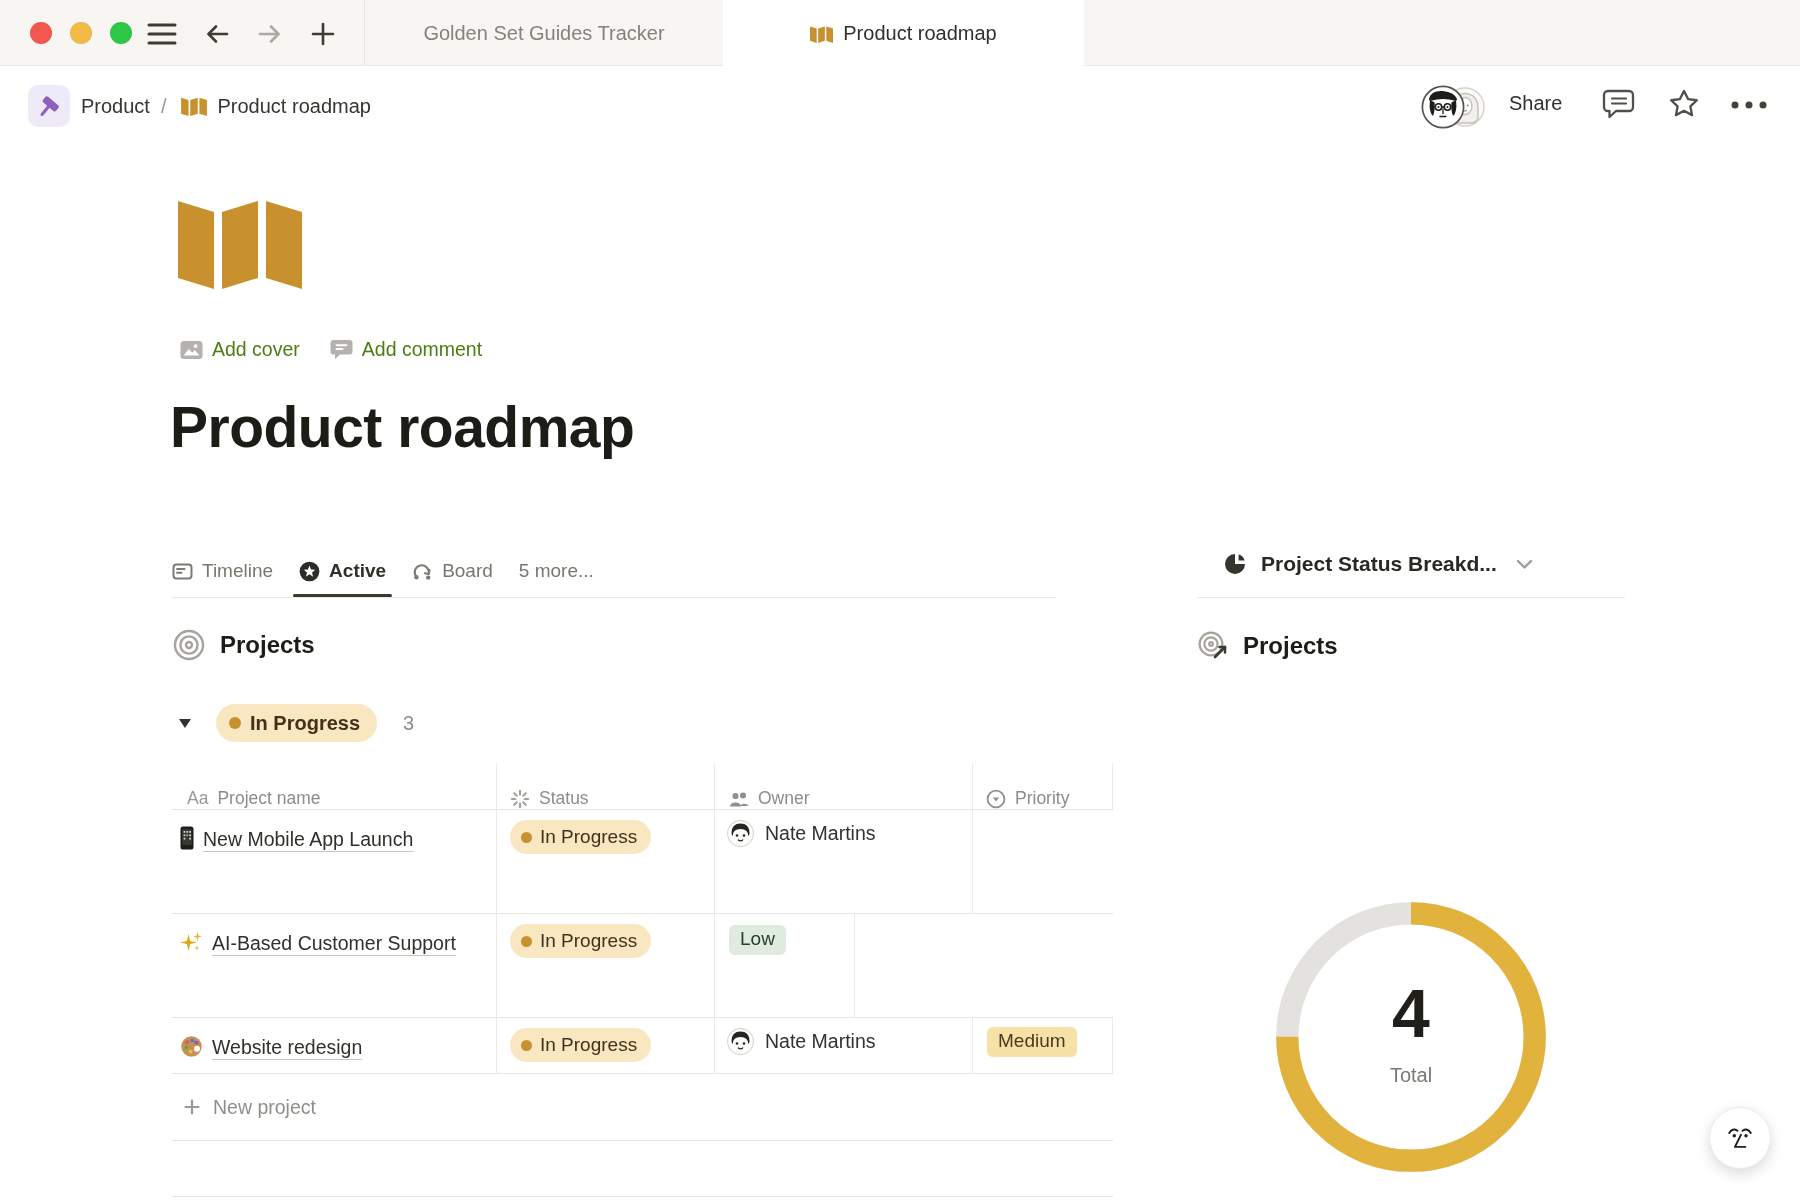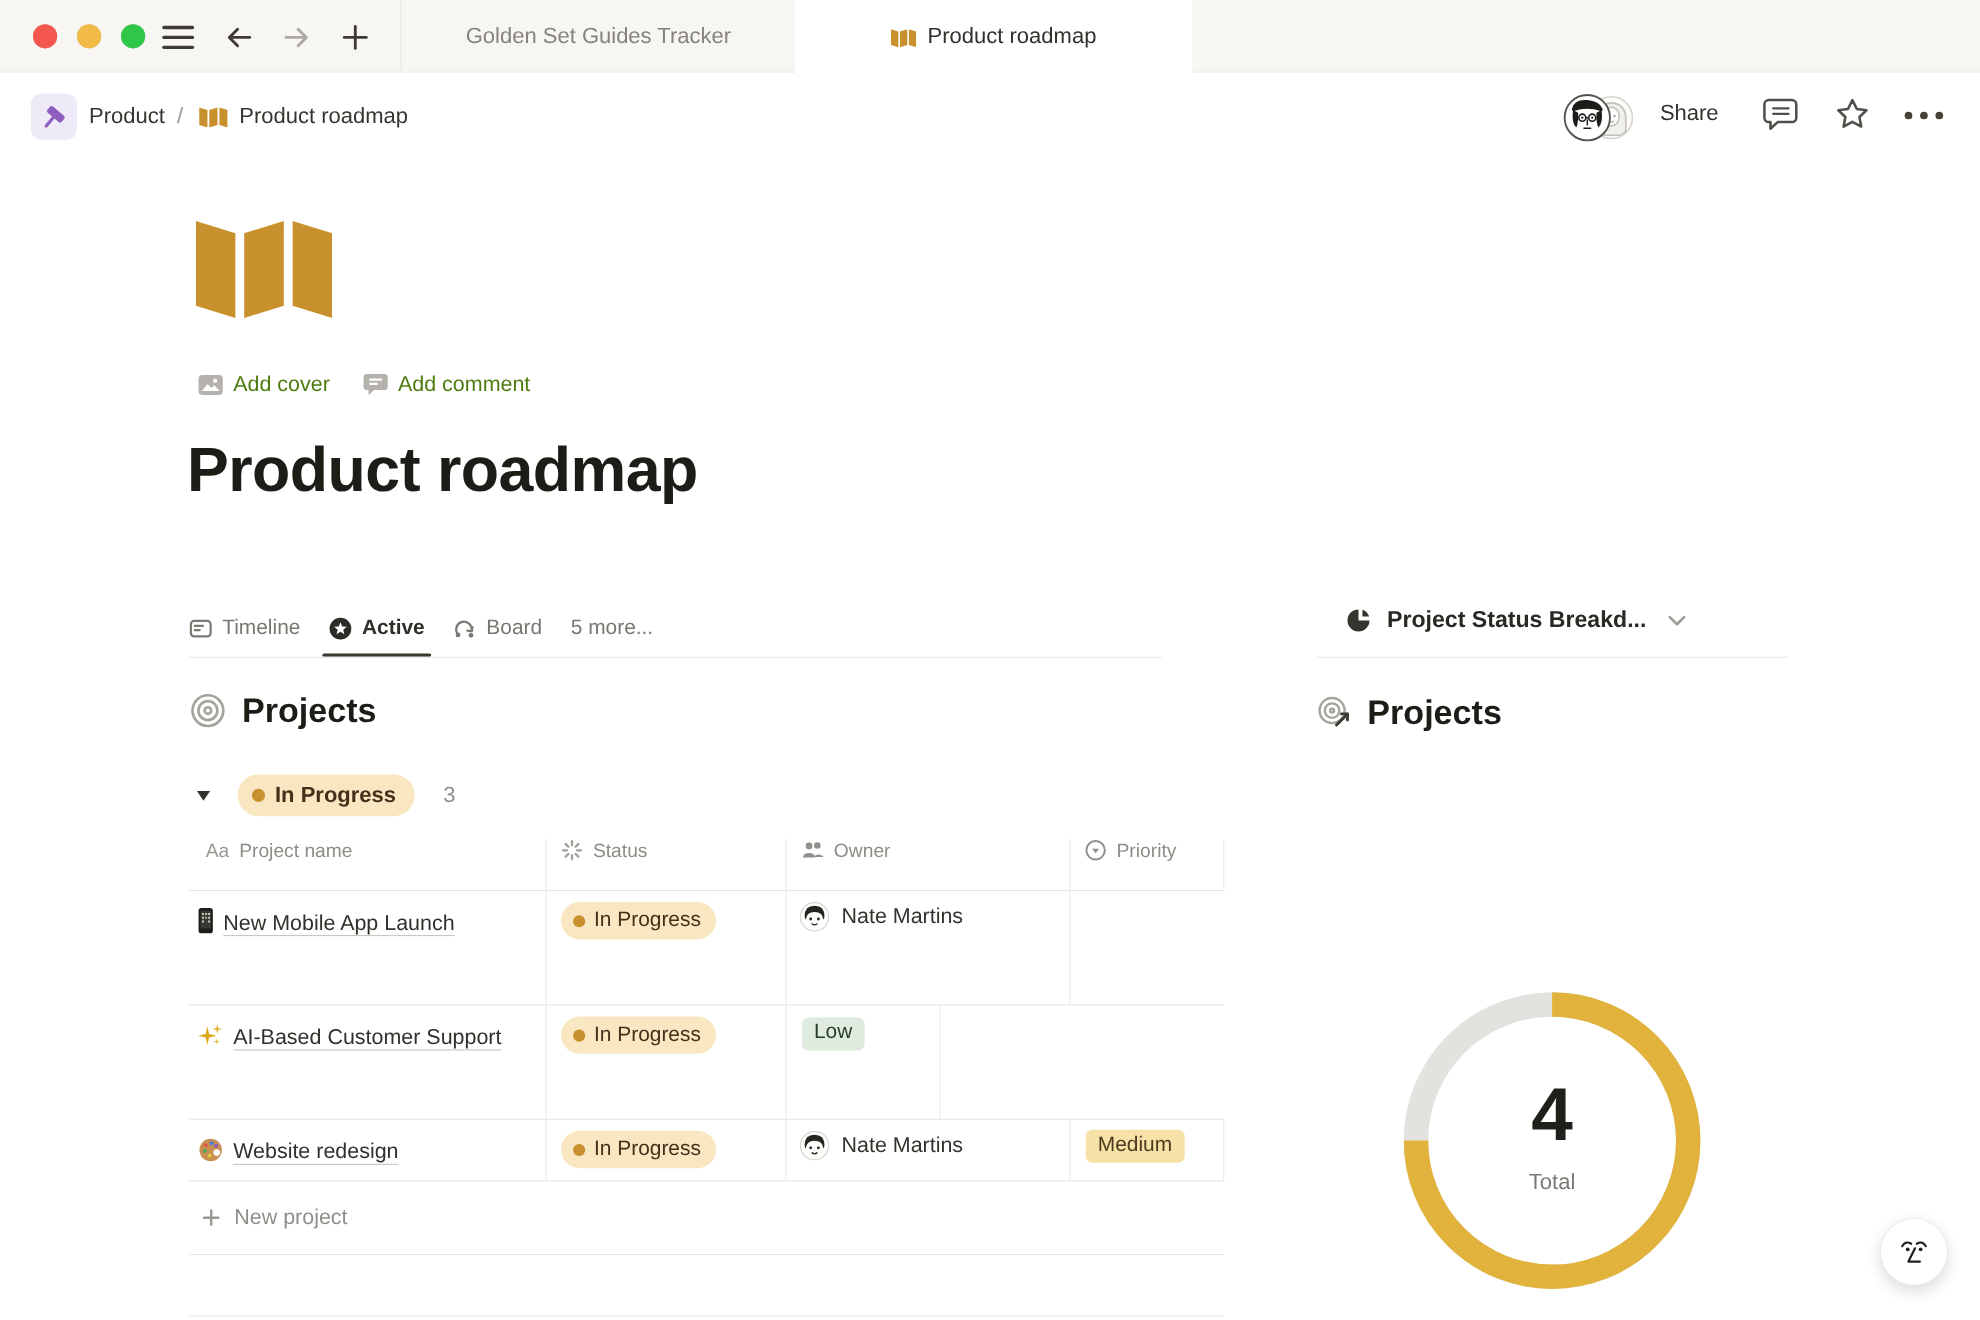--- a/index.html
+++ b/index.html
@@ -38,35 +38,35 @@
   .viewbar{position:absolute;left:172px;top:545px;height:52px;display:flex;align-items:center;gap:26px;}
   .vtab{display:flex;align-items:center;gap:9px;font-size:19px;color:#7A7770;height:52px;position:relative;}
   .vtab.active{color:#302E29;font-weight:600;}
   .vtab.active::after{content:"";position:absolute;left:-6px;right:-6px;bottom:0;height:3px;background:#3A382F;border-radius:2px;}
   .divider{position:absolute;height:1px;background:#E9E7E3;}
   .selector{position:absolute;left:1222px;top:551px;display:flex;align-items:center;gap:13px;}
   .selector .lbl{font-size:21px;font-weight:600;color:#2A2823;}
 
   
   .sechead{position:absolute;display:flex;align-items:center;gap:14px;}
-  .sechead .t{font-size:31px;font-weight:700;color:#1E1C17;}
+  .sechead .t{font-size:24px;font-weight:700;color:#1E1C17;}
 
   
   .group-row{position:absolute;left:178px;top:704px;display:flex;align-items:center;}
   .pill-group{margin-left:24px;display:inline-flex;align-items:center;gap:9px;background:#F8E7C0;border-radius:19px;height:38px;padding:0 17px 0 13px;font-size:20px;font-weight:600;color:#42301A;}
   .dot{width:12px;height:12px;border-radius:50%;background:#C8902F;}
   .gcount{margin-left:26px;font-size:20px;color:#918E89;}
 
   
   .table{position:absolute;left:172px;top:763px;width:941px;}
   .trow{display:flex;border-bottom:1px solid #E7E5E1;box-sizing:border-box;}
   .c1{width:325px;}.c2{width:218px;}.c3{width:258px;}.c4{width:140px;}
   .cell{box-sizing:border-box;border-right:1px solid #EDEBE7;}
   .thead{height:47px;}
-  .th{display:flex;align-items:flex-start;gap:9px;color:#8F8C86;font-size:17.5px;padding-left:13px;}
+  .th{display:flex;align-items:flex-end;gap:9px;color:#8F8C86;font-size:17.5px;padding-left:13px;}
   .th.c1{padding-left:15px;}
   .aa{font-size:17.5px;color:#9B9893;}
   .r-tall{height:104px;}.r-short{height:56px;}
   .name-cell{padding:9px 12px 0 8px;line-height:40px;}
   .rowicon{display:inline-block;vertical-align:-4px;margin-right:9px;}
   .plink{font-size:19.5px;font-weight:500;color:#32302B;text-decoration:underline;text-decoration-color:#C9C6C0;text-decoration-thickness:1px;text-underline-offset:4.5px;}
   .status-cell{padding:10px 0 0 13px;}
   .pill-status{display:inline-flex;align-items:center;gap:8px;background:#F8E7C0;border-radius:17px;height:34px;padding:0 14px 0 11px;font-size:19px;color:#42301A;}
   .pill-status .dot{width:11px;height:11px;}
   .owner-cell{padding:10px 0 0 12px;}

